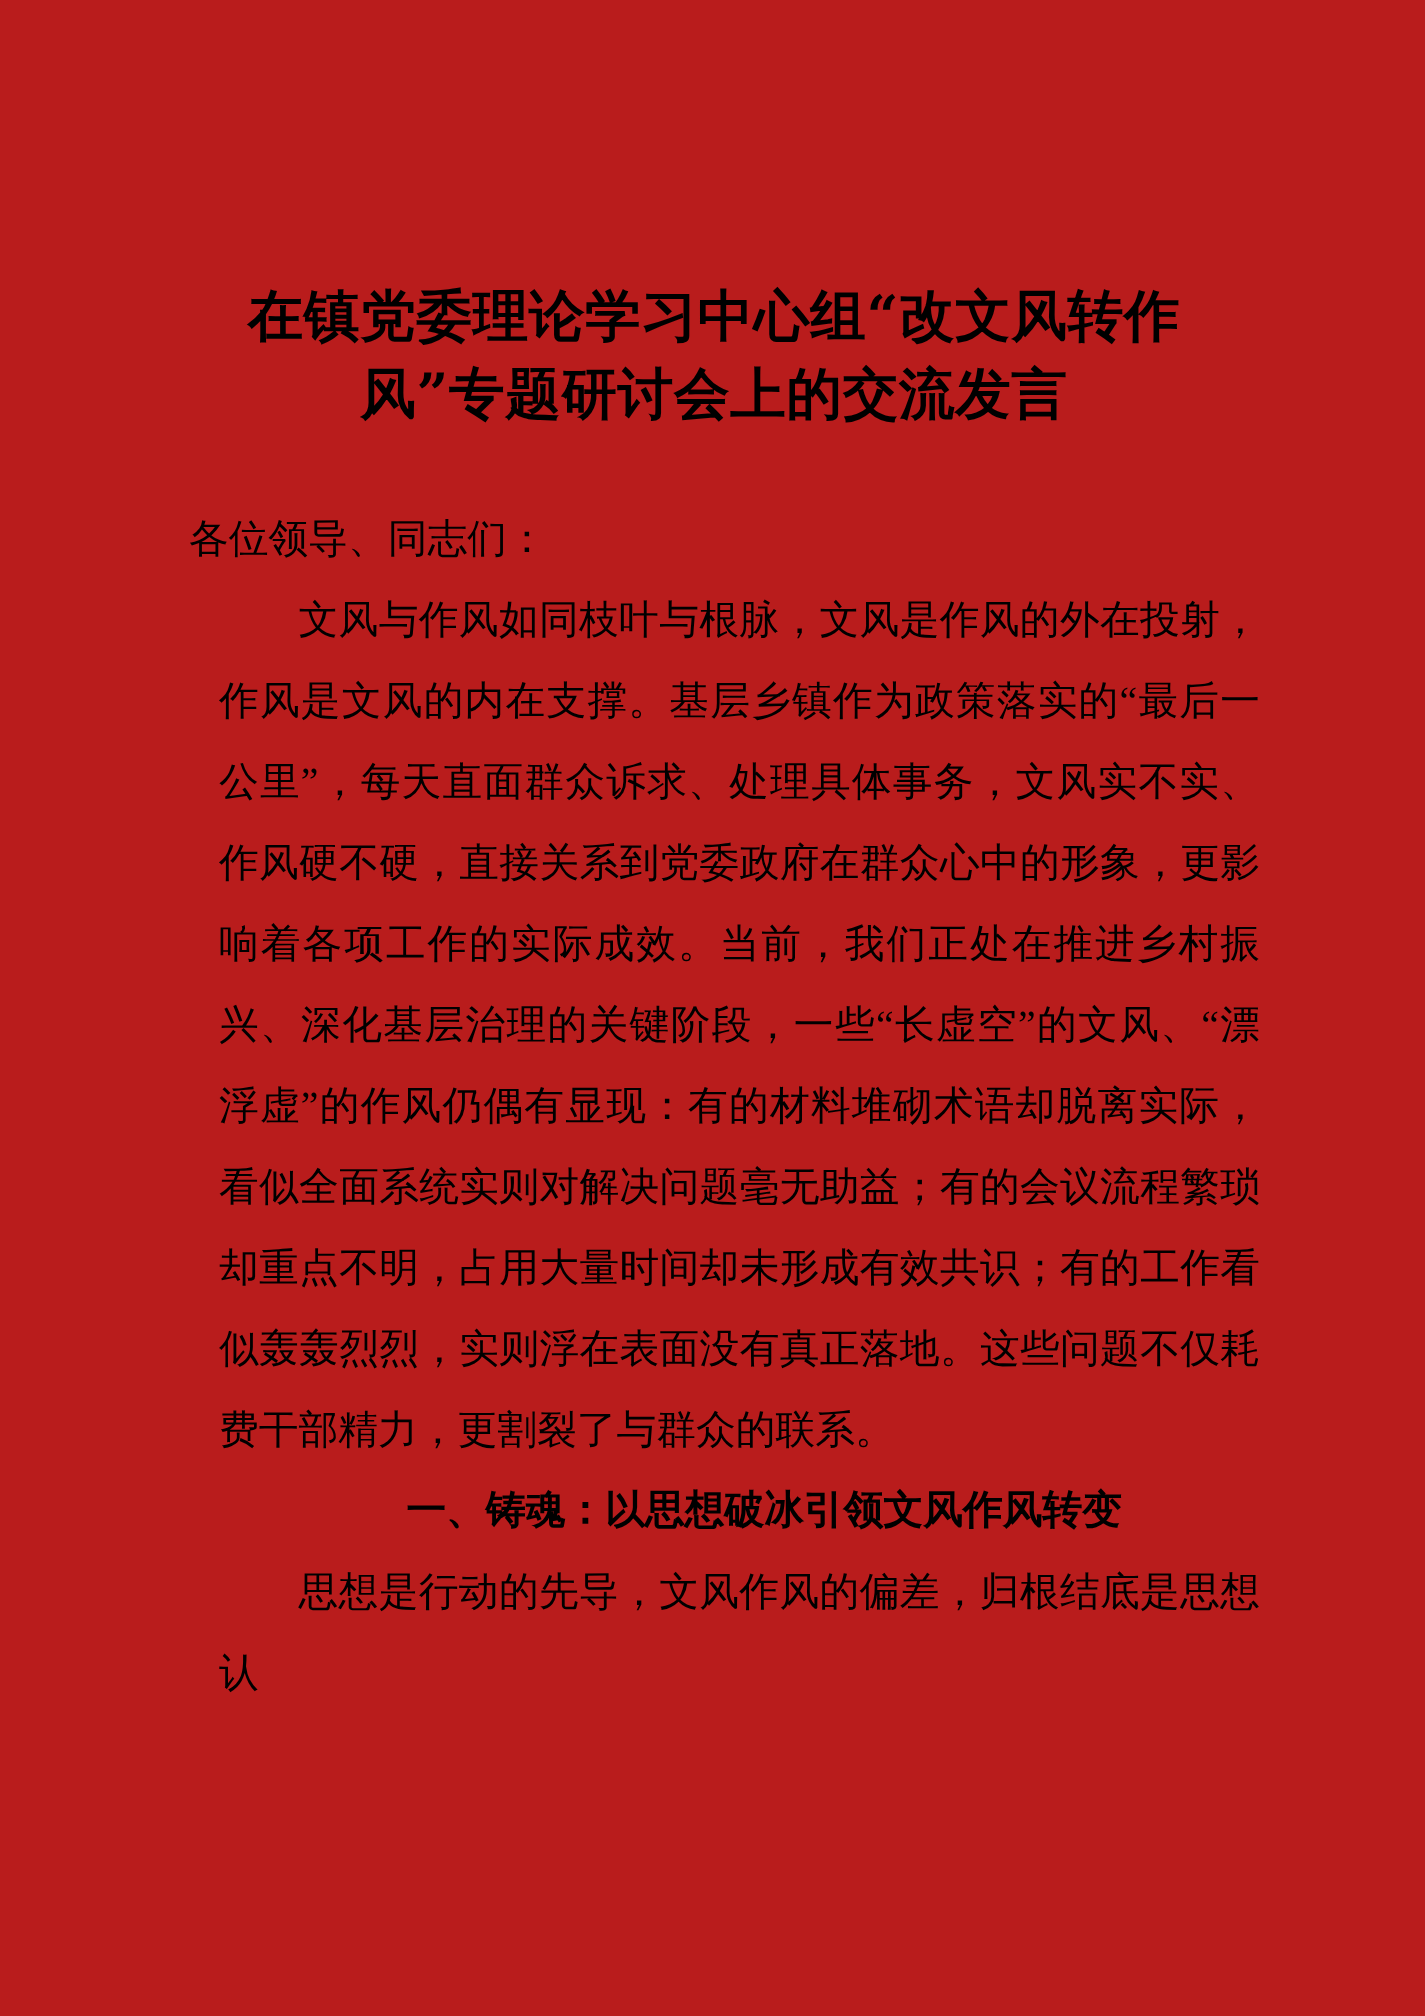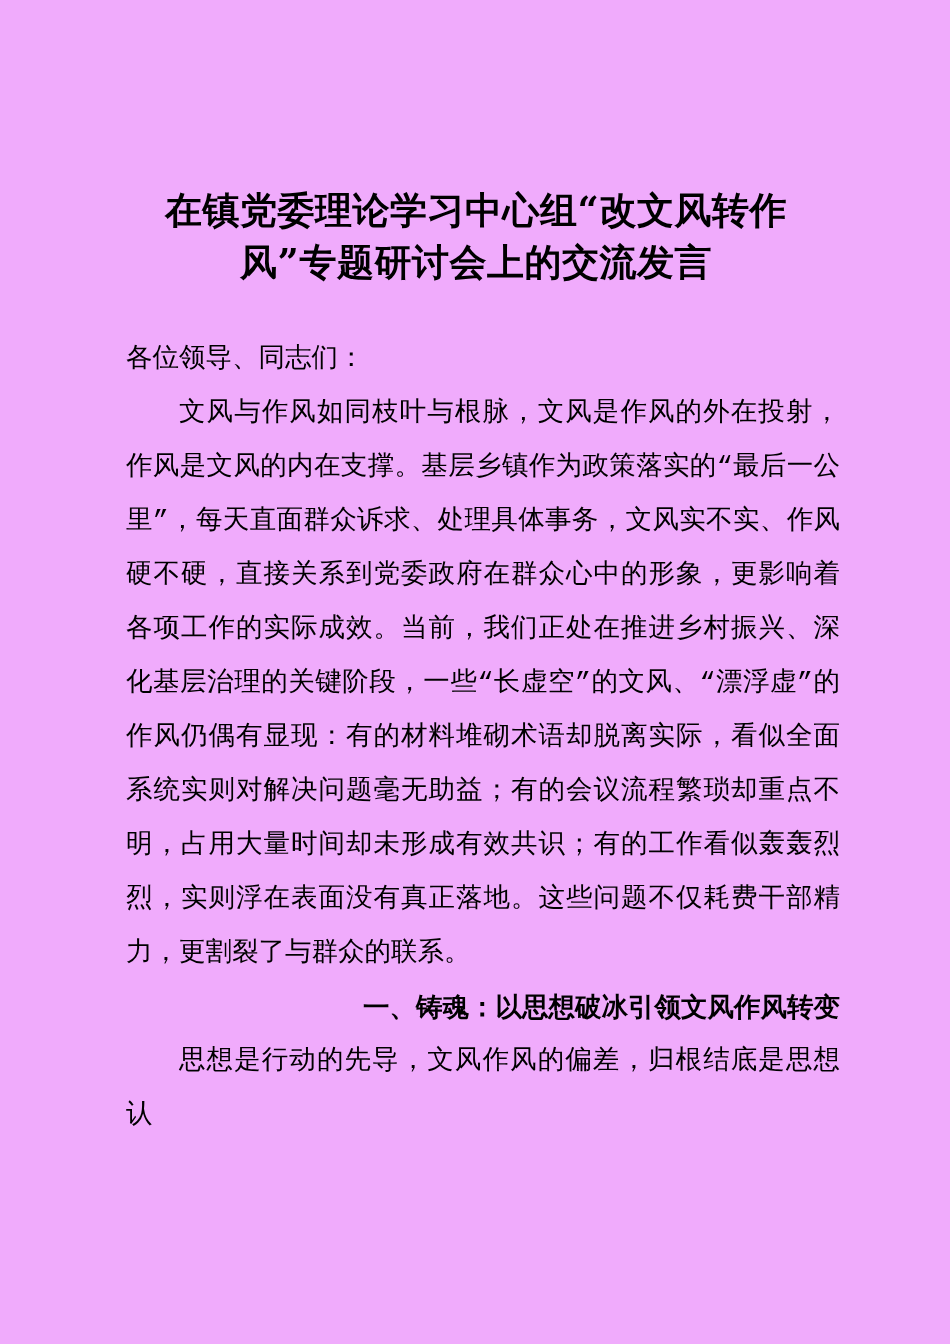--- a/index.html
+++ b/index.html
@@ -4,21 +4,21 @@
 <style>
   html, body {
     margin: 0;
     padding: 0;
     background: #ffffff;
   }
   .page {
     position: relative;
     width: 950px;
     height: 1344px;
-    background: #f0abfc;
+    background: #b91c1c;
     overflow: hidden;
     margin: 0 auto;
   }
   .content {
     position: absolute;
     left: 126px;
     top: 0;
     width: 714px;
   }
   .doc-title {
@@ -30,42 +30,43 @@
     text-align: center;
     letter-spacing: 0.5px;
     margin: 0;
     padding-top: 184px;
     width: 700px;
   }
   .body-block {
     margin-top: 44px;
   }
   p.para {
-    font-family: Liberation Mono, monospace;
+    font-family: Liberation Serif, serif;
     font-size: 26.5px;
     line-height: 54px;
     color: #000000;
     margin: 0;
     text-align: justify;
     text-justify: inter-ideograph;
     letter-spacing: 0px;
     white-space: normal;
   }
   p.indent {
     text-indent: 2em;
+    margin-left: 20px;
   }
   h2.section-heading {
     font-family: "DejaVu Sans", "Liberation Sans", sans-serif;
     font-weight: bold;
     font-size: 26.5px;
     line-height: 54px;
     color: #000000;
     margin: 0;
     text-indent: 2em;
-    text-align: right;
+    text-align: center;
     letter-spacing: 0px;
   }
 </style>
 </head>
 <body>
 
 <div class="page">
   <div class="content">
 
     <h1 class="doc-title">在镇党委理论学习中心组“改文风转作风”专题研讨会上的交流发言</h1>

